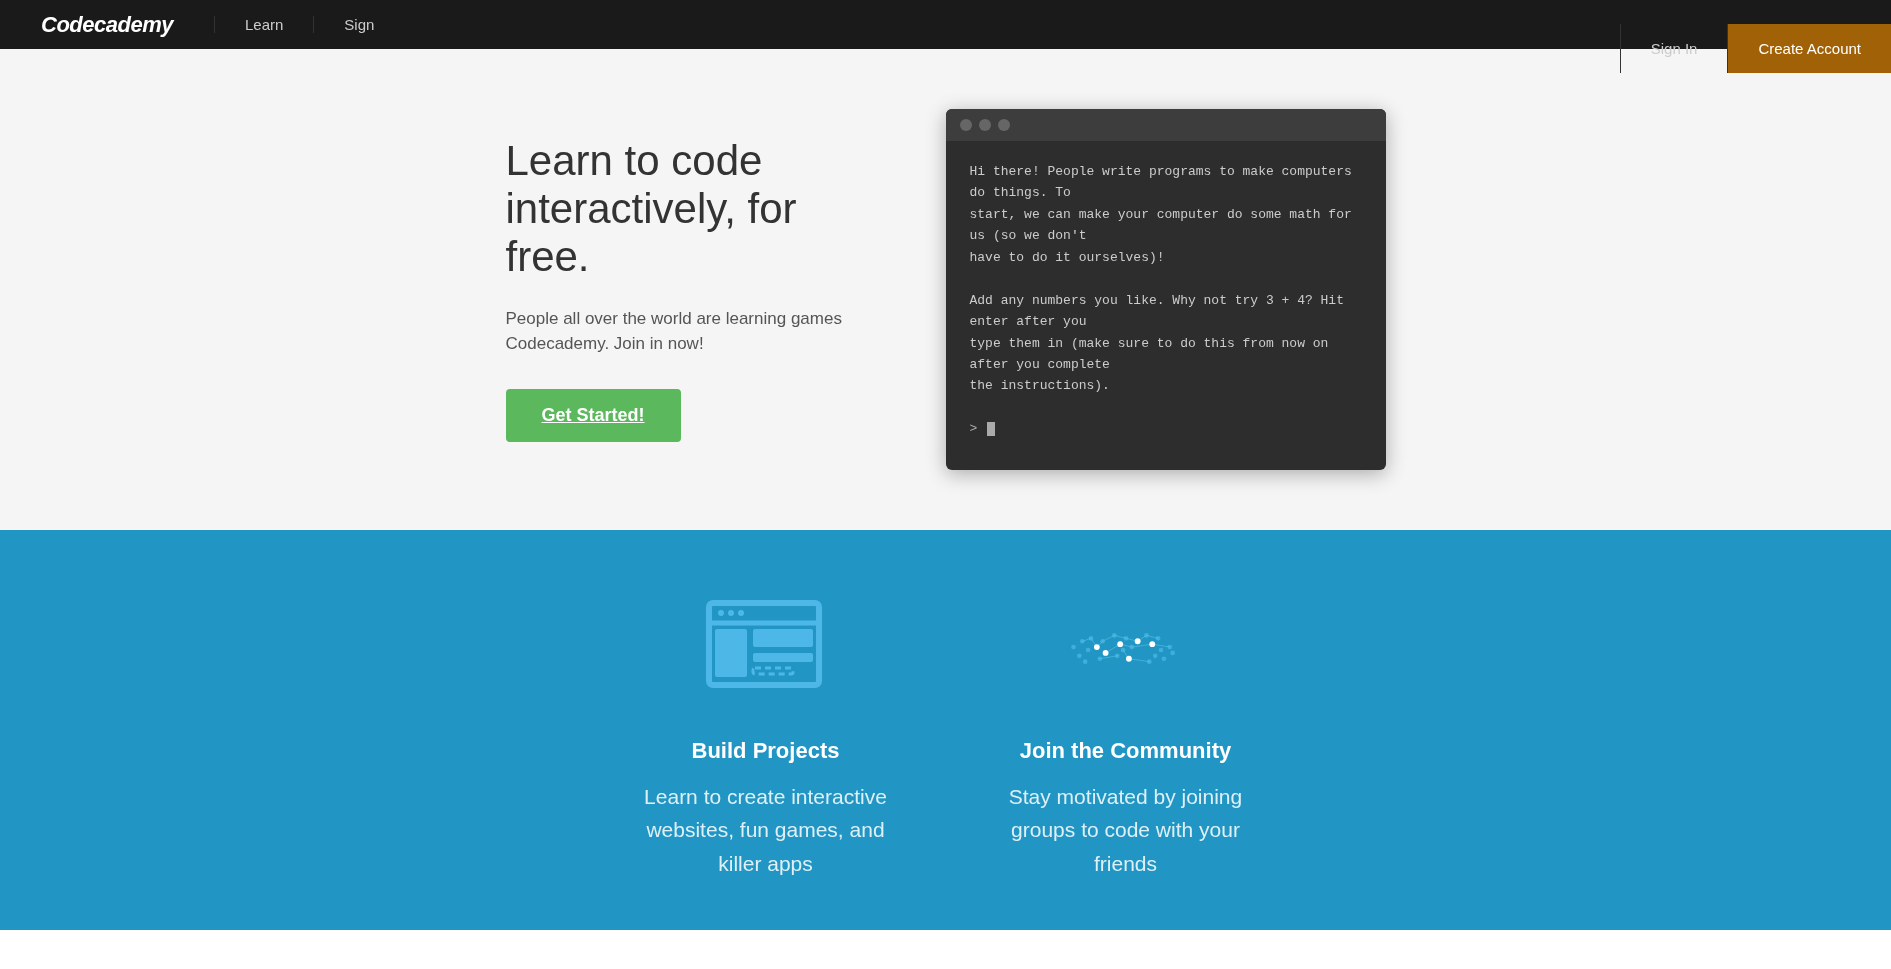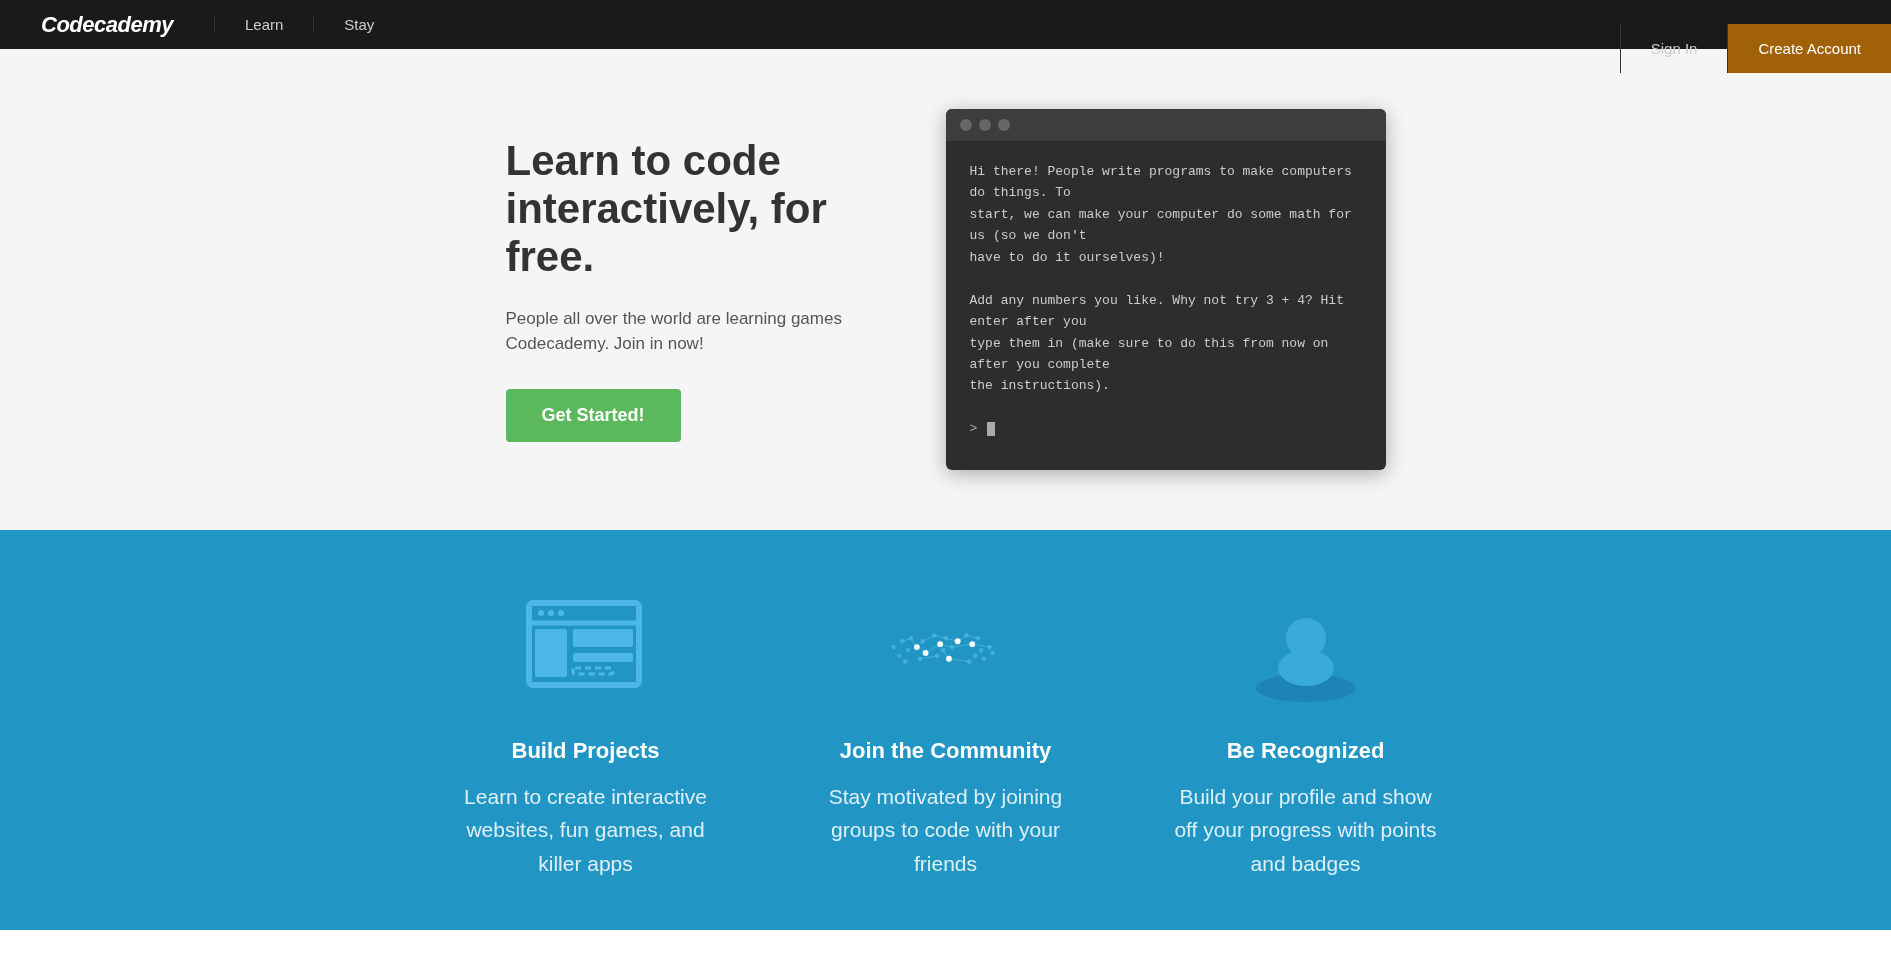--- a/index.html
+++ b/index.html
@@ -72,41 +72,42 @@
       display: flex;
       align-items: center;
       justify-content: center;
       padding: 60px 80px;
       gap: 80px;
       min-height: 420px;
     }
     .hero-text { flex: 0 0 auto; max-width: 360px; }
     .hero-title {
       font-size: 42px;
-      font-weight: bold;
+      font-weight: normal;
       color: #333;
       line-height: 1.15;
       margin-bottom: 24px;
     }
     .hero-subtitle {
       font-size: 17px;
       color: #555;
       line-height: 1.5;
       margin-bottom: 32px;
     }
     .hero-btn {
       background: #5cb85c;
       color: #fff;
       border: none;
       padding: 16px 36px;
       font-size: 18px;
       font-weight: bold;
       border-radius: 4px;
       cursor: pointer;
       display: inline-block;
+      text-decoration: underline;
     }
 
     
     .terminal-window {
       flex: 0 0 auto;
       width: 440px;
       background: #2d2d2d;
       border-radius: 6px;
       overflow: hidden;
       box-shadow: 0 4px 20px rgba(0,0,0,0.3);
@@ -179,21 +180,21 @@
     }
 
   </style>
 </head>
 <body>
 
 <nav>
   <div class="nav-logo">Codecademy</div>
   <div class="nav-links">
     <a class="nav-link">Learn</a>
-    <a class="nav-link">Stay</a>
+    <a class="nav-link">Sign</a>
   </div>
   <div class="nav-spacer"></div>
   <div class="nav-right">
     <a class="nav-signin">Sign In</a>
     <a class="nav-create-account">Create Account</a>
   </div>
 </nav>
 
 <section class="hero">
   <div class="hero-text">
@@ -305,30 +306,14 @@
         <circle cx="140" cy="45" r="5" fill="white"></circle>
         <circle cx="165" cy="50" r="5" fill="white"></circle>
         <circle cx="125" cy="75" r="5" fill="white"></circle>
         <circle cx="85" cy="65" r="5" fill="white"></circle>
       </svg>
     </div>
     <h3 class="feature-title">Join the Community</h3>
     <p class="feature-desc">Stay motivated by joining groups to code with your friends</p>
   </div>
 
-  <div class="feature-card">
-    <div class="feature-icon">
-      <svg width="140" height="120" viewBox="0 0 140 120">
-
-        <ellipse cx="70" cy="98" rx="50" ry="14" fill="#1a7aab" opacity="0.6"></ellipse>
-
-        <ellipse cx="70" cy="78" rx="28" ry="18" fill="#3aaad8"></ellipse>
-
-        <circle cx="70" cy="48" r="20" fill="#3aaad8"></circle>
-
-        <rect x="62" y="62" width="16" height="14" rx="4" fill="#3aaad8"></rect>
-      </svg>
-    </div>
-    <h3 class="feature-title">Be Recognized</h3>
-    <p class="feature-desc">Build your profile and show off your progress with points and badges</p>
-  </div>
 
 </section>
 
 </body></html>

